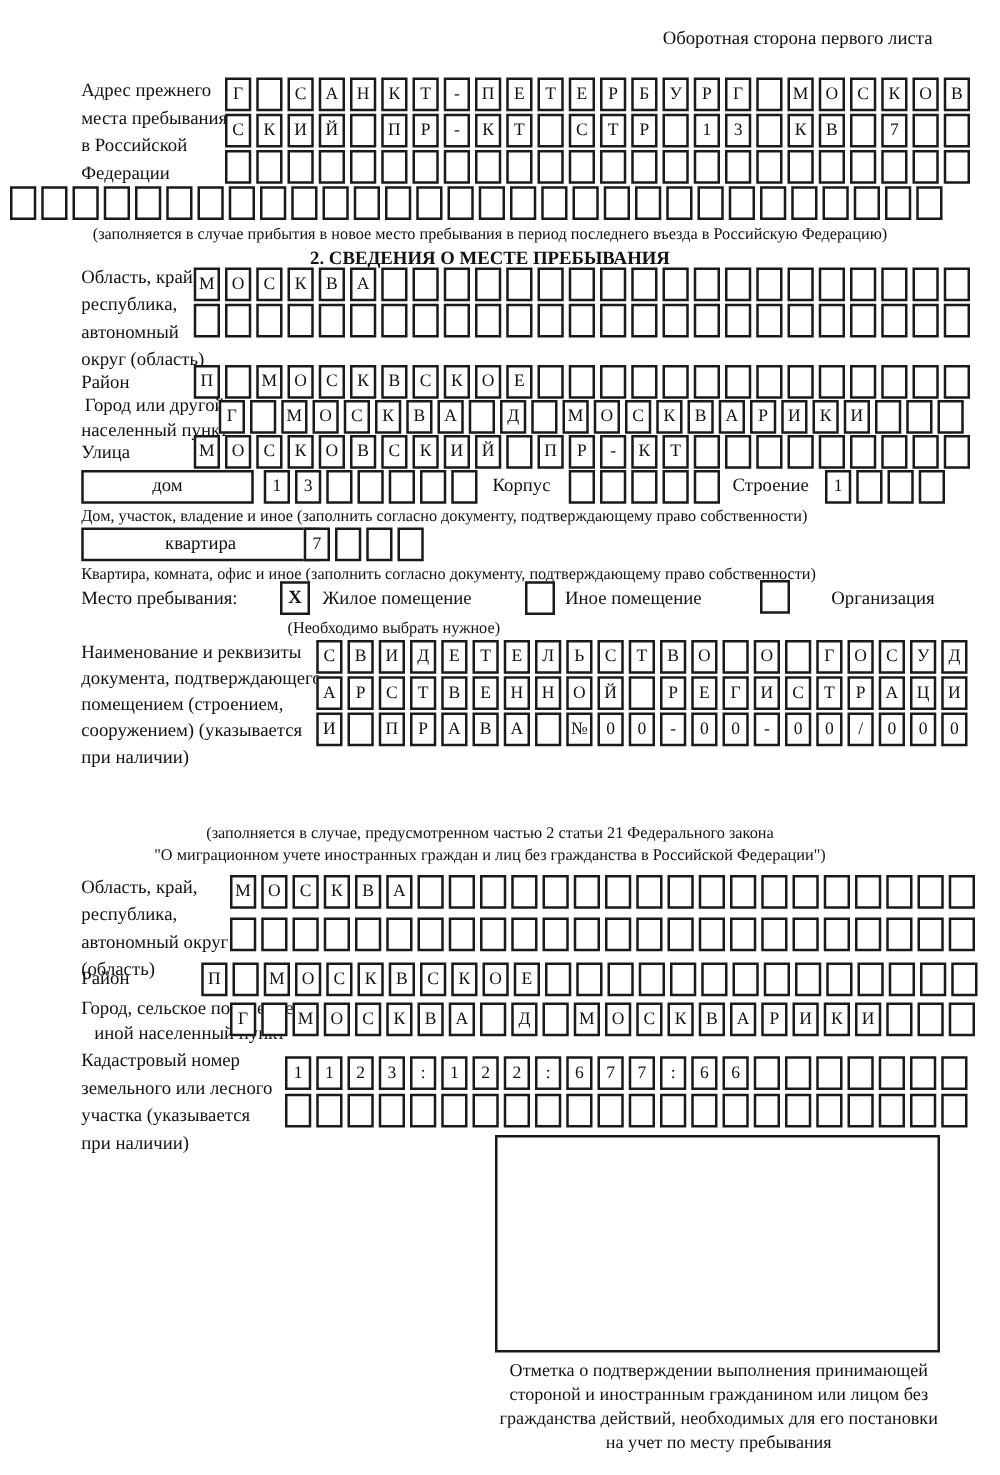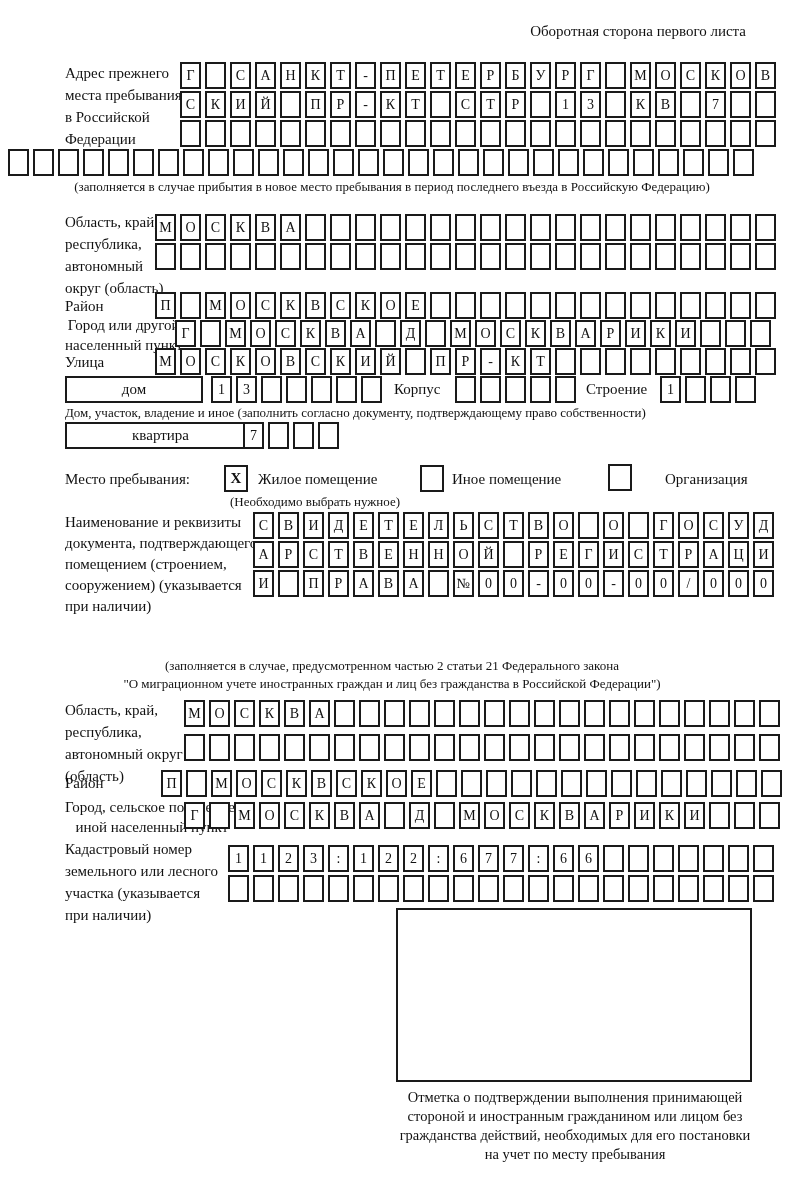--- a/index.html
+++ b/index.html
@@ -140,20 +140,21 @@
       <div class="cell"></div>
       <div class="cell"></div>
       <div class="cell"></div>
       <div class="cell"></div>
       <div class="cell"></div>
       <div class="cell"></div>
       <div class="cell"></div>
     </div>
   <div class="abs cap center" style="top:179px;">(заполняется в случае прибытия в новое место пребывания в период последнего въезда в Российскую Федерацию)</div>
 
+  <div class="abs lbl bold center" style="top:196px;">2. СВЕДЕНИЯ О МЕСТЕ ПРЕБЫВАНИЯ</div>
 
   <div class="abs" style="left:65px;top:211px;">
     <div class="lbl">Область, край,</div>
     <div class="lbl">республика,</div>
     <div class="lbl">автономный</div>
     <div class="lbl">округ (область)</div>
   </div>
   <div class="boxrow" style="left:155px;top:214px;">
       <div class="cell">М</div>
       <div class="cell">О</div>
@@ -325,20 +326,21 @@
     </div>
   <div class="abs cap" style="left:65px;top:405px;">Дом, участок, владение и иное (заполнить согласно документу, подтверждающему право собственности)</div>
 
   <div class="abs bigbox" style="left:65px;top:422px;width:191px;">квартира</div>
   <div class="boxrow" style="left:243px;top:422px;">
       <div class="cell">7</div>
       <div class="cell"></div>
       <div class="cell"></div>
       <div class="cell"></div>
     </div>
+  <div class="abs cap" style="left:65px;top:451px;">Квартира, комната, офис и иное (заполнить согласно документу, подтверждающему право собственности)</div>
 
   <div class="abs lbl" style="left:65px;top:468px;">Место пребывания:</div>
   <div class="abs chk" style="left:224px;top:465px;">X</div>
   <div class="abs lbl" style="left:258px;top:468px;">Жилое помещение</div>
   <div class="abs chk" style="left:420px;top:465px;"></div>
   <div class="abs lbl" style="left:452px;top:468px;">Иное помещение</div>
   <div class="abs chk" style="left:608px;top:464px;"></div>
   <div class="abs lbl" style="left:665px;top:468px;">Организация</div>
   <div class="abs cap" style="left:230px;top:494px;">(Необходимо выбрать нужное)</div>
 

